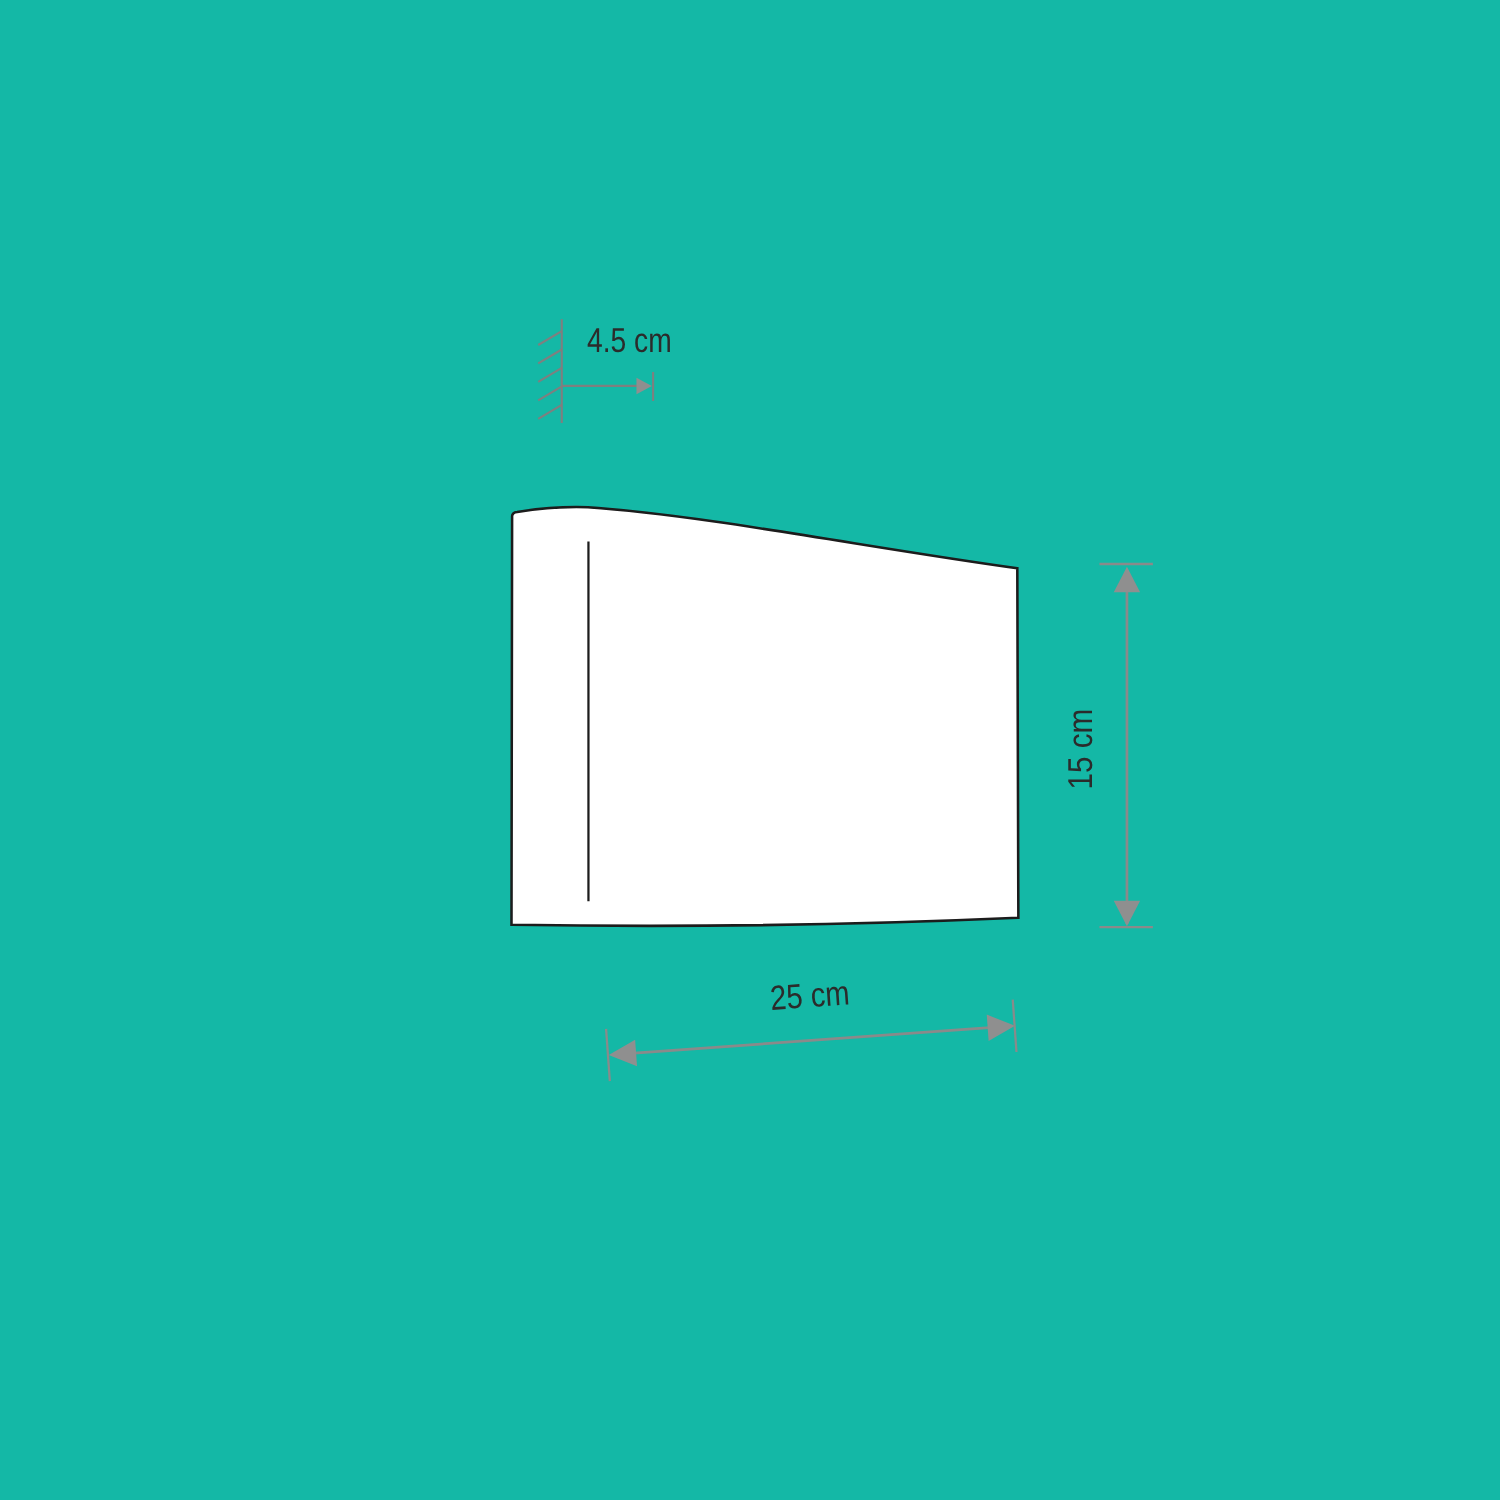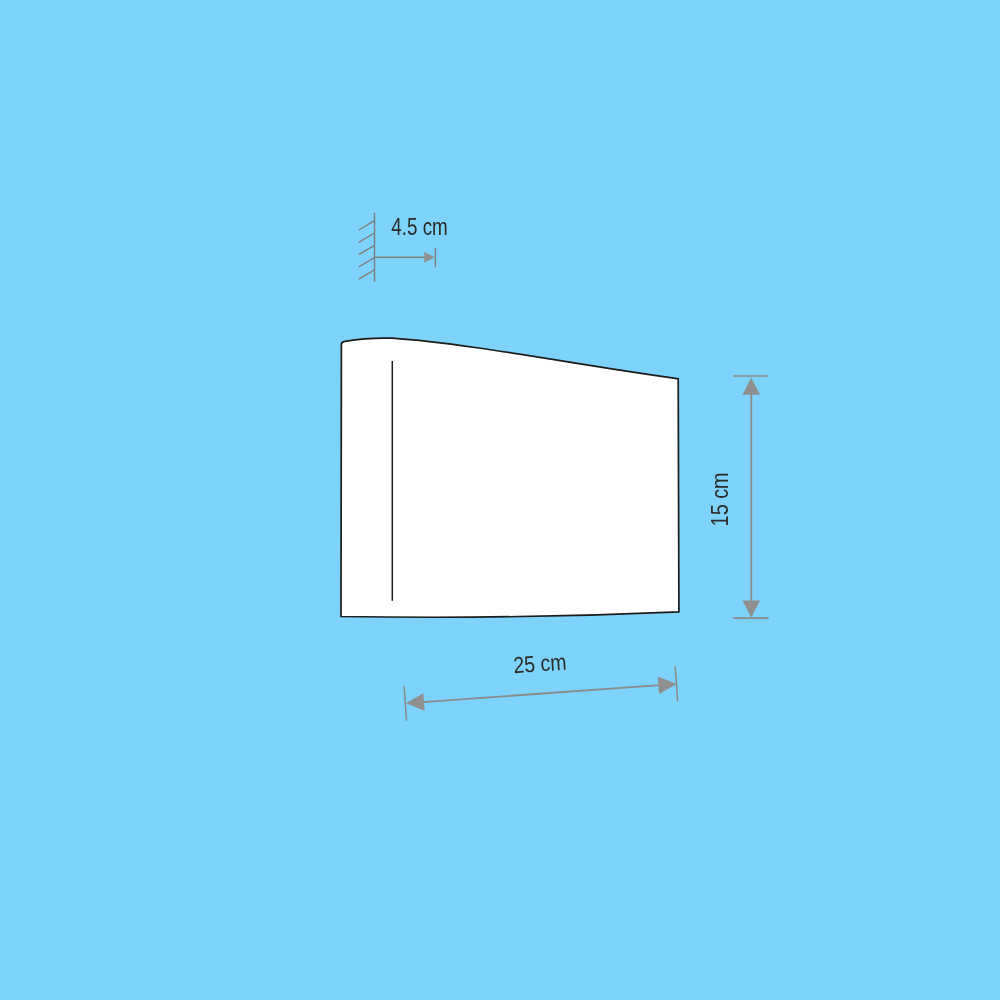--- a/index.html
+++ b/index.html
@@ -1,16 +1,16 @@
 <!DOCTYPE html>
 <html><head>
 <meta charset="utf-8">
 <style>
   html,body{margin:0;padding:0;background:#ffffff;}
-  .wrap{width:1000px;height:1000px;position:relative;background:#7dd3fc;overflow:hidden;text-align:right;}
+  .wrap{width:1000px;height:1000px;position:relative;background:#14b8a6;overflow:hidden;text-align:right;}
   svg{display:block;}
   text{font-family:"Liberation Sans",sans-serif;fill:#2b2b2b;}
 </style>
 </head>
 <body>
 <div class="wrap">
 <svg width="1000" height="1000" viewBox="0 0 1000 1000">
 
   <g stroke="#7f7f7f" stroke-width="1.4" fill="none">
 

